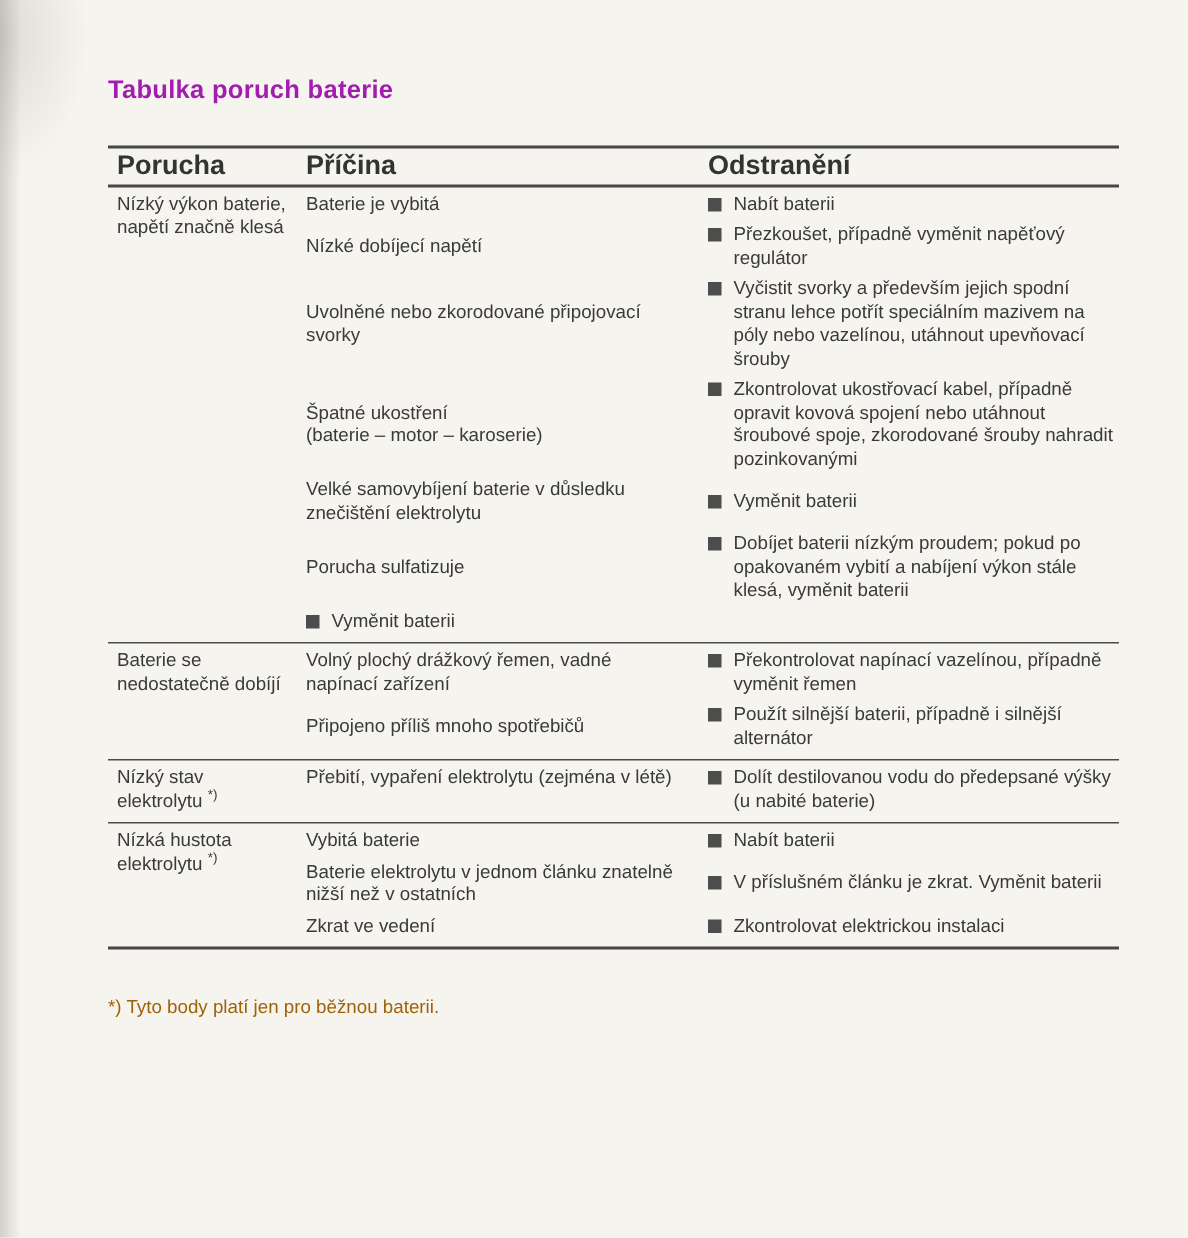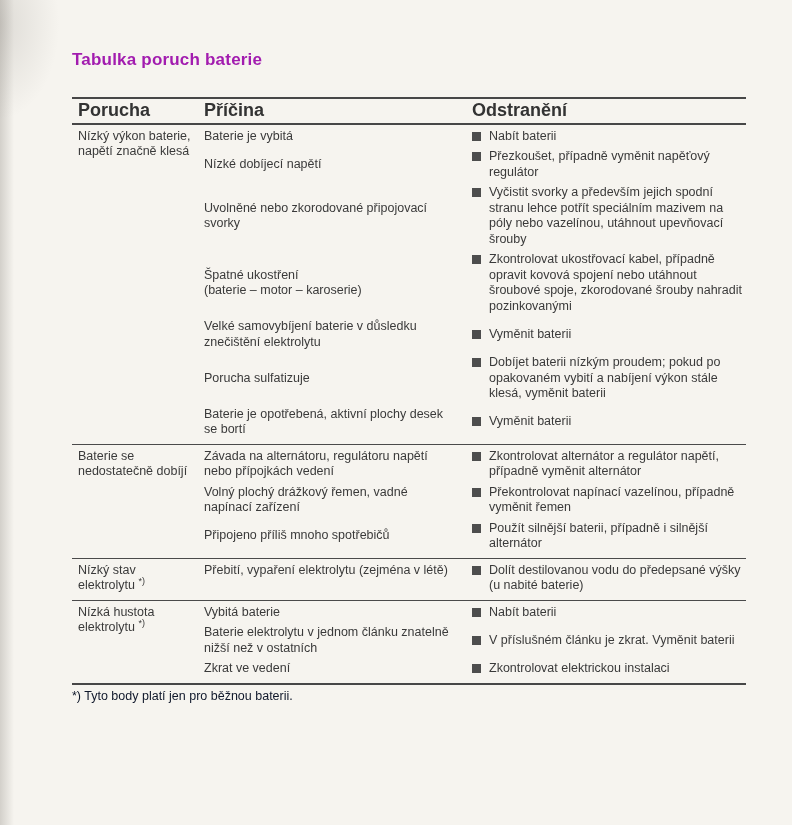--- a/index.html
+++ b/index.html
@@ -106,23 +106,23 @@
   }
   .rtext {
     flex: 1;
     min-width: 0;
   }
   sup.marker {
     font-size: 9px;
     line-height: 0;
   }
   .footnote {
-    margin-top: 4px;
+    margin-top: 31px;
     font-size: 12.5px;
-    color: #0f172a;
+    color: #a16207;
   }
 </style>
 </head>
 <body>
 
 <div class="edge-shadow"></div>
 <div class="corner-vignette"></div>
 
 <div class="content">
 
@@ -178,42 +178,34 @@
           </div>
         </div>
         <div class="pair">
           <div class="col2 cause">Porucha sulfatizuje</div>
           <div class="col3 remedy">
             <span class="bullet"></span>
             <span class="rtext">Dobíjet baterii nízkým proudem; pokud po opakovaném vybití a nabíjení výkon stále klesá, vyměnit baterii</span>
           </div>
         </div>
         <div class="pair">
-          <div class="col2 cause">Baterie je opotřebená, aktivní plochy desek se bortí</div>
           <div class="col3 remedy">
             <span class="bullet"></span>
             <span class="rtext">Vyměnit baterii</span>
           </div>
         </div>
       </div>
     </div>
 
     <div class="group">
       <div class="col1">
         <span>Baterie se nedostatečně dobíjí</span><sup class="marker"></sup>
       </div>
       <div class="rows-inner">
         <div class="pair">
-          <div class="col2 cause">Závada na alternátoru, regulátoru napětí nebo přípojkách vedení</div>
-          <div class="col3 remedy">
-            <span class="bullet"></span>
-            <span class="rtext">Zkontrolovat alternátor a regulátor napětí, případně vyměnit alternátor</span>
-          </div>
-        </div>
-        <div class="pair">
           <div class="col2 cause">Volný plochý drážkový řemen, vadné napínací zařízení</div>
           <div class="col3 remedy">
             <span class="bullet"></span>
             <span class="rtext">Překontrolovat napínací vazelínou, případně vyměnit řemen</span>
           </div>
         </div>
         <div class="pair">
           <div class="col2 cause">Připojeno příliš mnoho spotřebičů</div>
           <div class="col3 remedy">
             <span class="bullet"></span>

